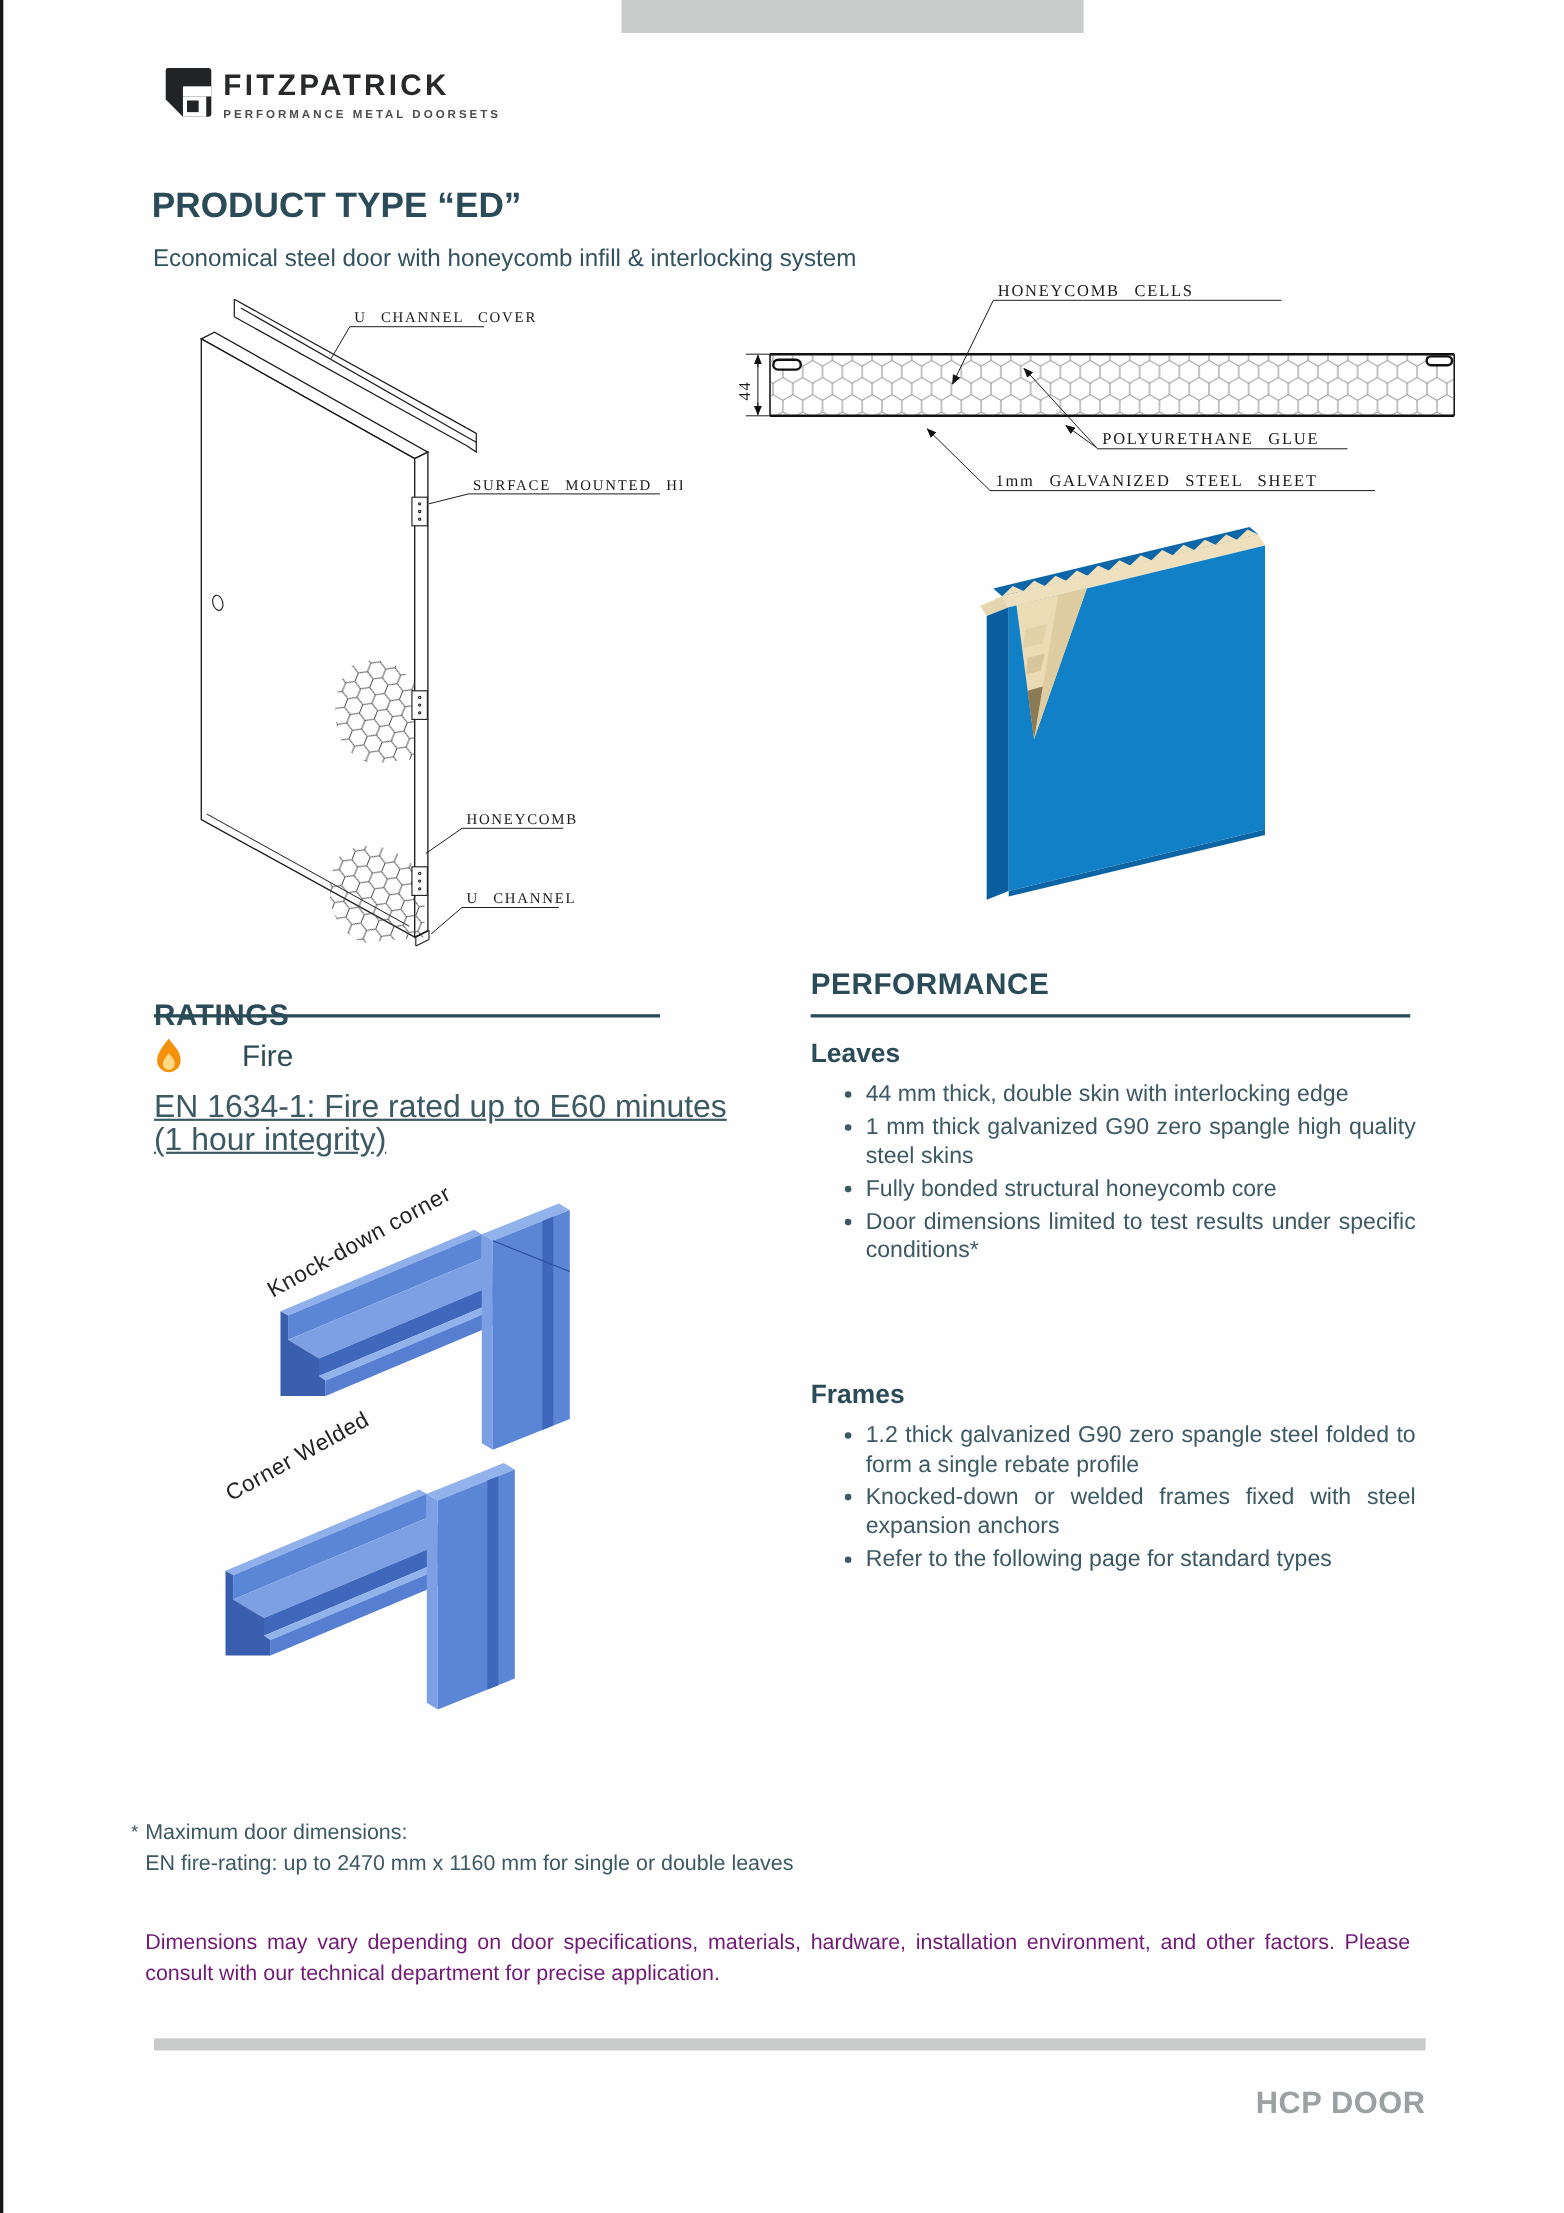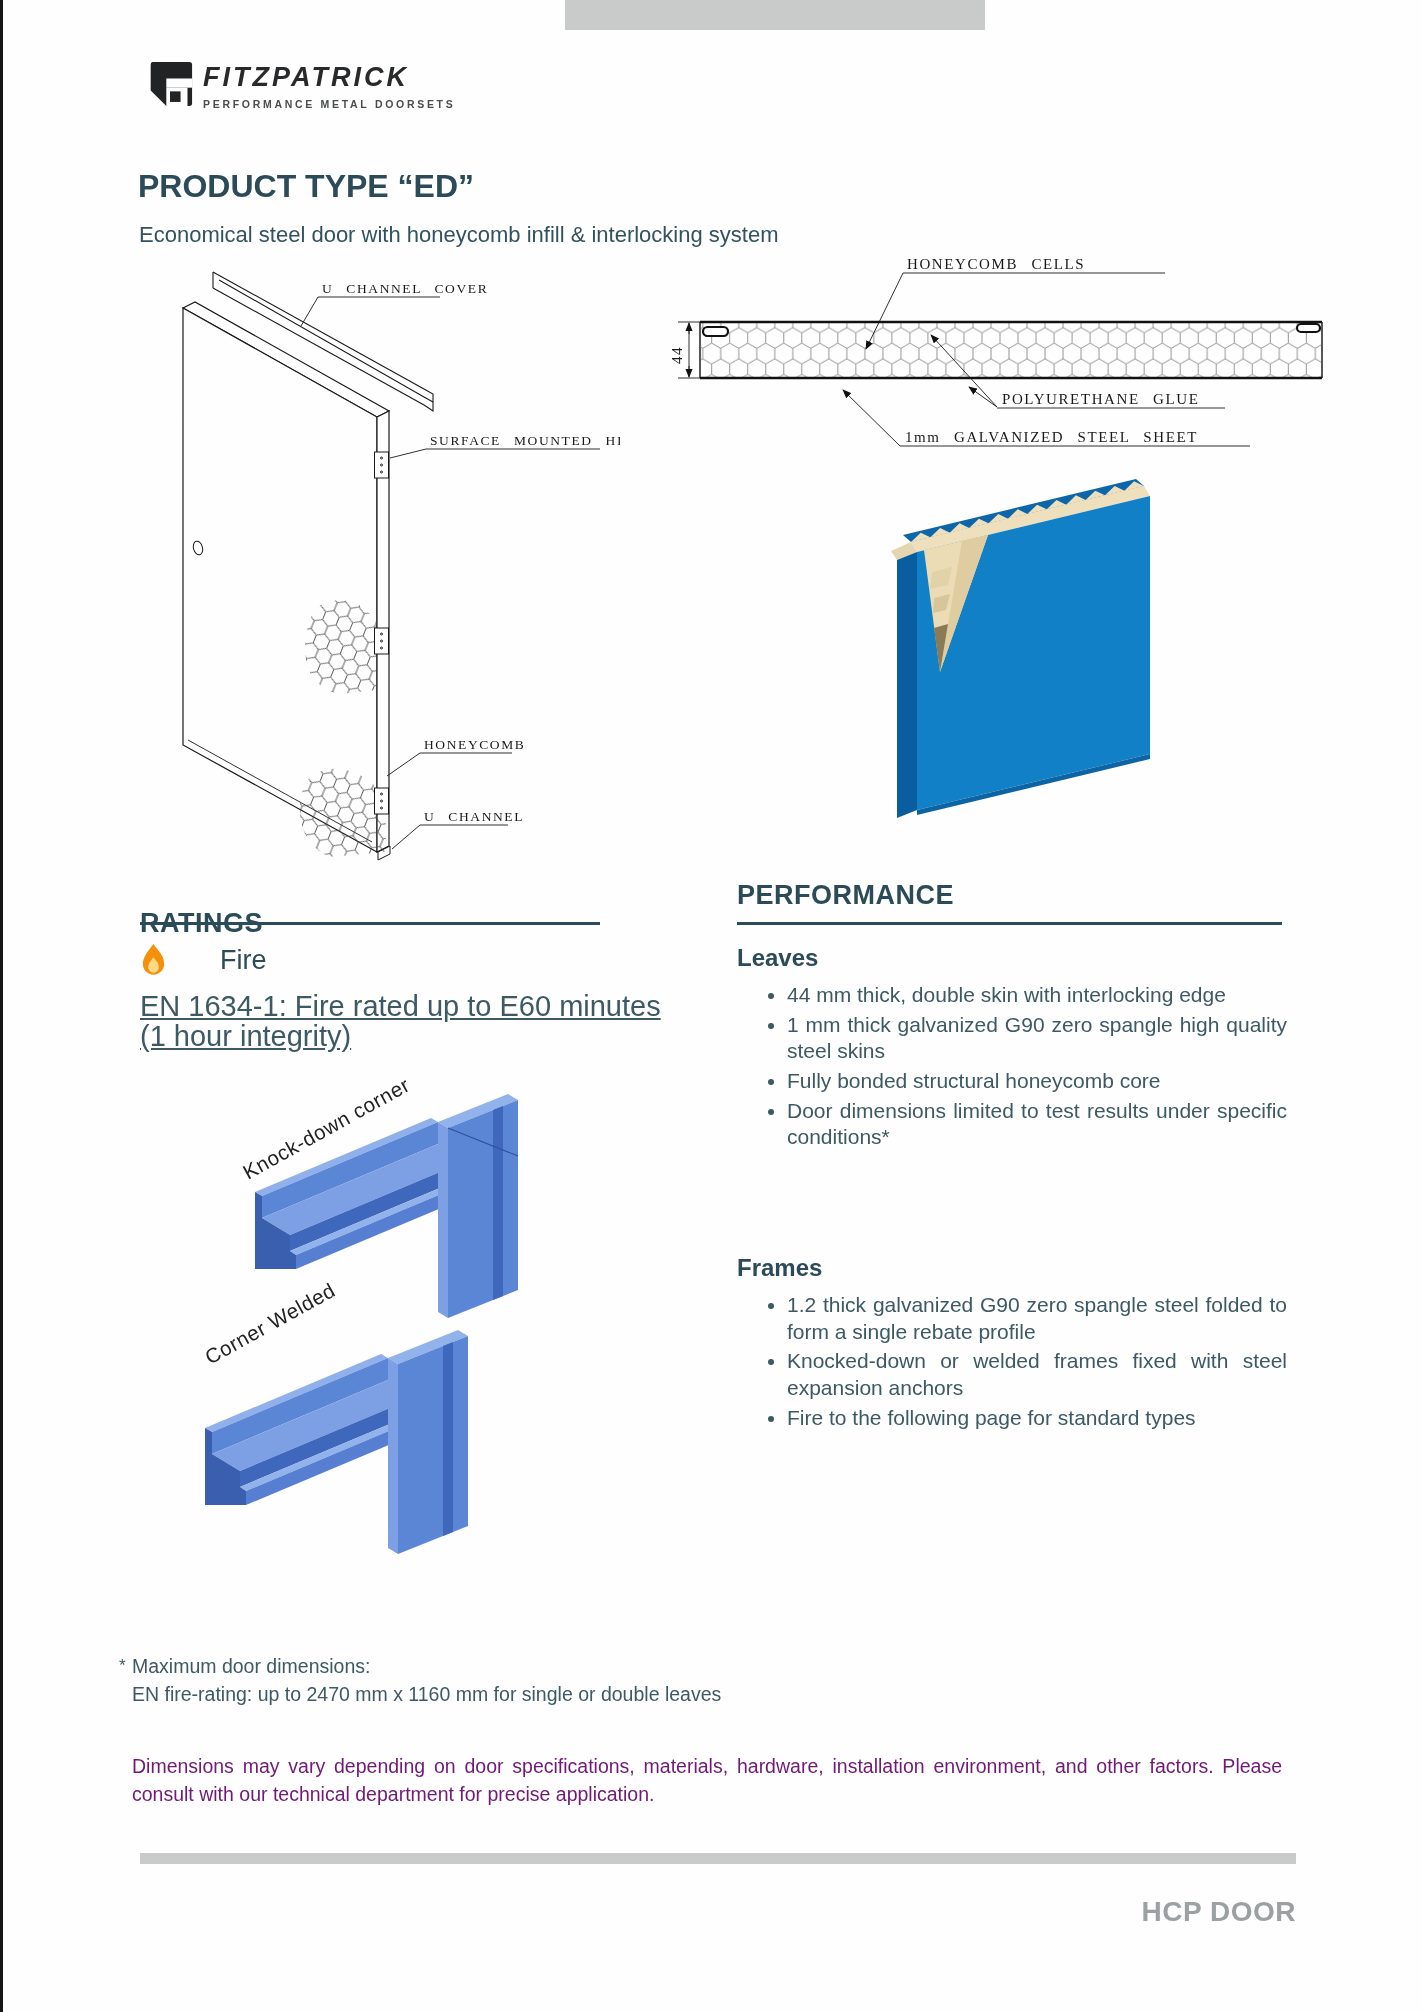--- a/index.html
+++ b/index.html
@@ -9,21 +9,21 @@
     font-family:"Liberation Sans",sans-serif;
     -webkit-font-smoothing:antialiased;
   }
   .abs{position:absolute;}
   
   .edge-strip{left:0;top:0;width:3px;height:2012px;background:#161616;}
   .top-bar{left:565px;top:0;width:420px;height:30px;background:#c9caca;}
   
   .logo{left:147px;top:60px;display:flex;align-items:flex-start;gap:10px;}
   .logo-text-block{padding-top:4px;}
-  .logo-name{font-size:27px;font-weight:800;letter-spacing:3px;color:#28292b;line-height:1;font-style:italic;}
+  .logo-name{font-size:27px;font-weight:800;letter-spacing:3px;color:#28292b;line-height:1;}
   .logo-tagline{font-size:10.5px;font-weight:600;letter-spacing:2.7px;color:#4a4c4e;margin-top:7px;}
   
   .title{left:138px;top:168px;font-size:32px;font-weight:800;color:#2c4b58;letter-spacing:0px;}
   .subtitle{left:139px;top:222px;font-size:22px;color:#33525f;}
   
   .sec-h{font-size:27px;font-weight:800;color:#2c4b58;letter-spacing:0.5px;}
   .rule{height:3px;background:#2c4b58;}
   .sub-h{font-size:24px;font-weight:700;color:#2c4b58;}
   .fire-row{left:140px;top:944px;display:flex;align-items:center;gap:12px;}
   .fire-title{font-size:27px;font-weight:400;color:#2c4b58;margin-left:41px;}
@@ -247,21 +247,21 @@
   <li>44 mm thick, double skin with interlocking edge</li>
   <li>1 mm thick galvanized G90 zero spangle high quality steel skins</li>
   <li>Fully bonded structural honeycomb core</li>
   <li>Door dimensions limited to test results under specific conditions*</li>
 </ul>
 
 <div class="abs sub-h" style="left:737px;top:1254px">Frames</div>
 <ul class="abs bullets" style="left:737px;top:1292px">
   <li>1.2 thick galvanized G90 zero spangle steel folded to form a single rebate profile</li>
   <li>Knocked-down or welded frames fixed with steel expansion anchors</li>
-  <li>Fire to the following page for standard types</li>
+  <li>Refer to the following page for standard types</li>
 </ul>
 
 <div class="abs footnote-mark" style="left:119px;top:1656px">*</div>
 <div class="abs foot-line" style="left:132px;top:1652px">Maximum door dimensions:</div>
 <div class="abs foot-line" style="left:132px;top:1680px">EN fire-rating: up to 2470 mm x 1160 mm for single or double leaves</div>
 
 <div class="abs disclaimer" style="left:132px;top:1752px;width:1150px">Dimensions may vary depending on door specifications, materials, hardware, installation environment, and other factors. Please consult with our technical department for precise application.</div>
 
 <div class="abs footer-bar"></div>
 <div class="abs brand">HCP DOOR</div>

